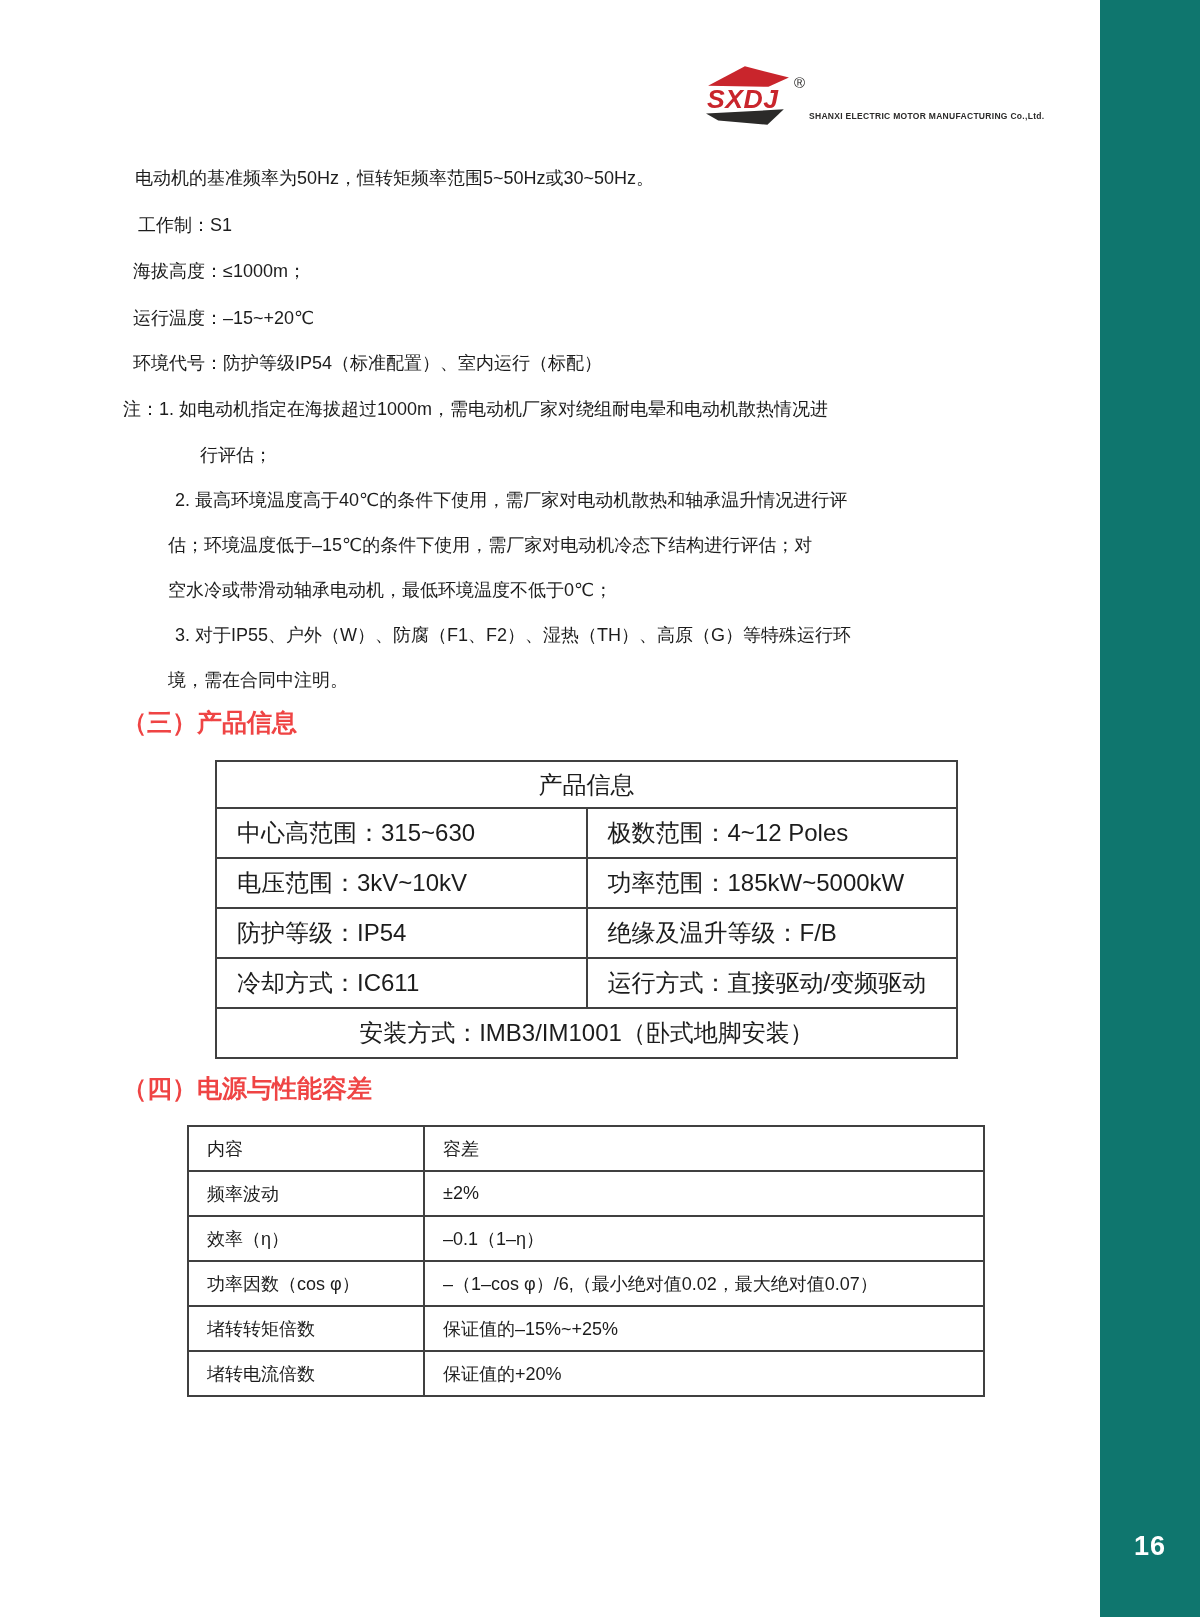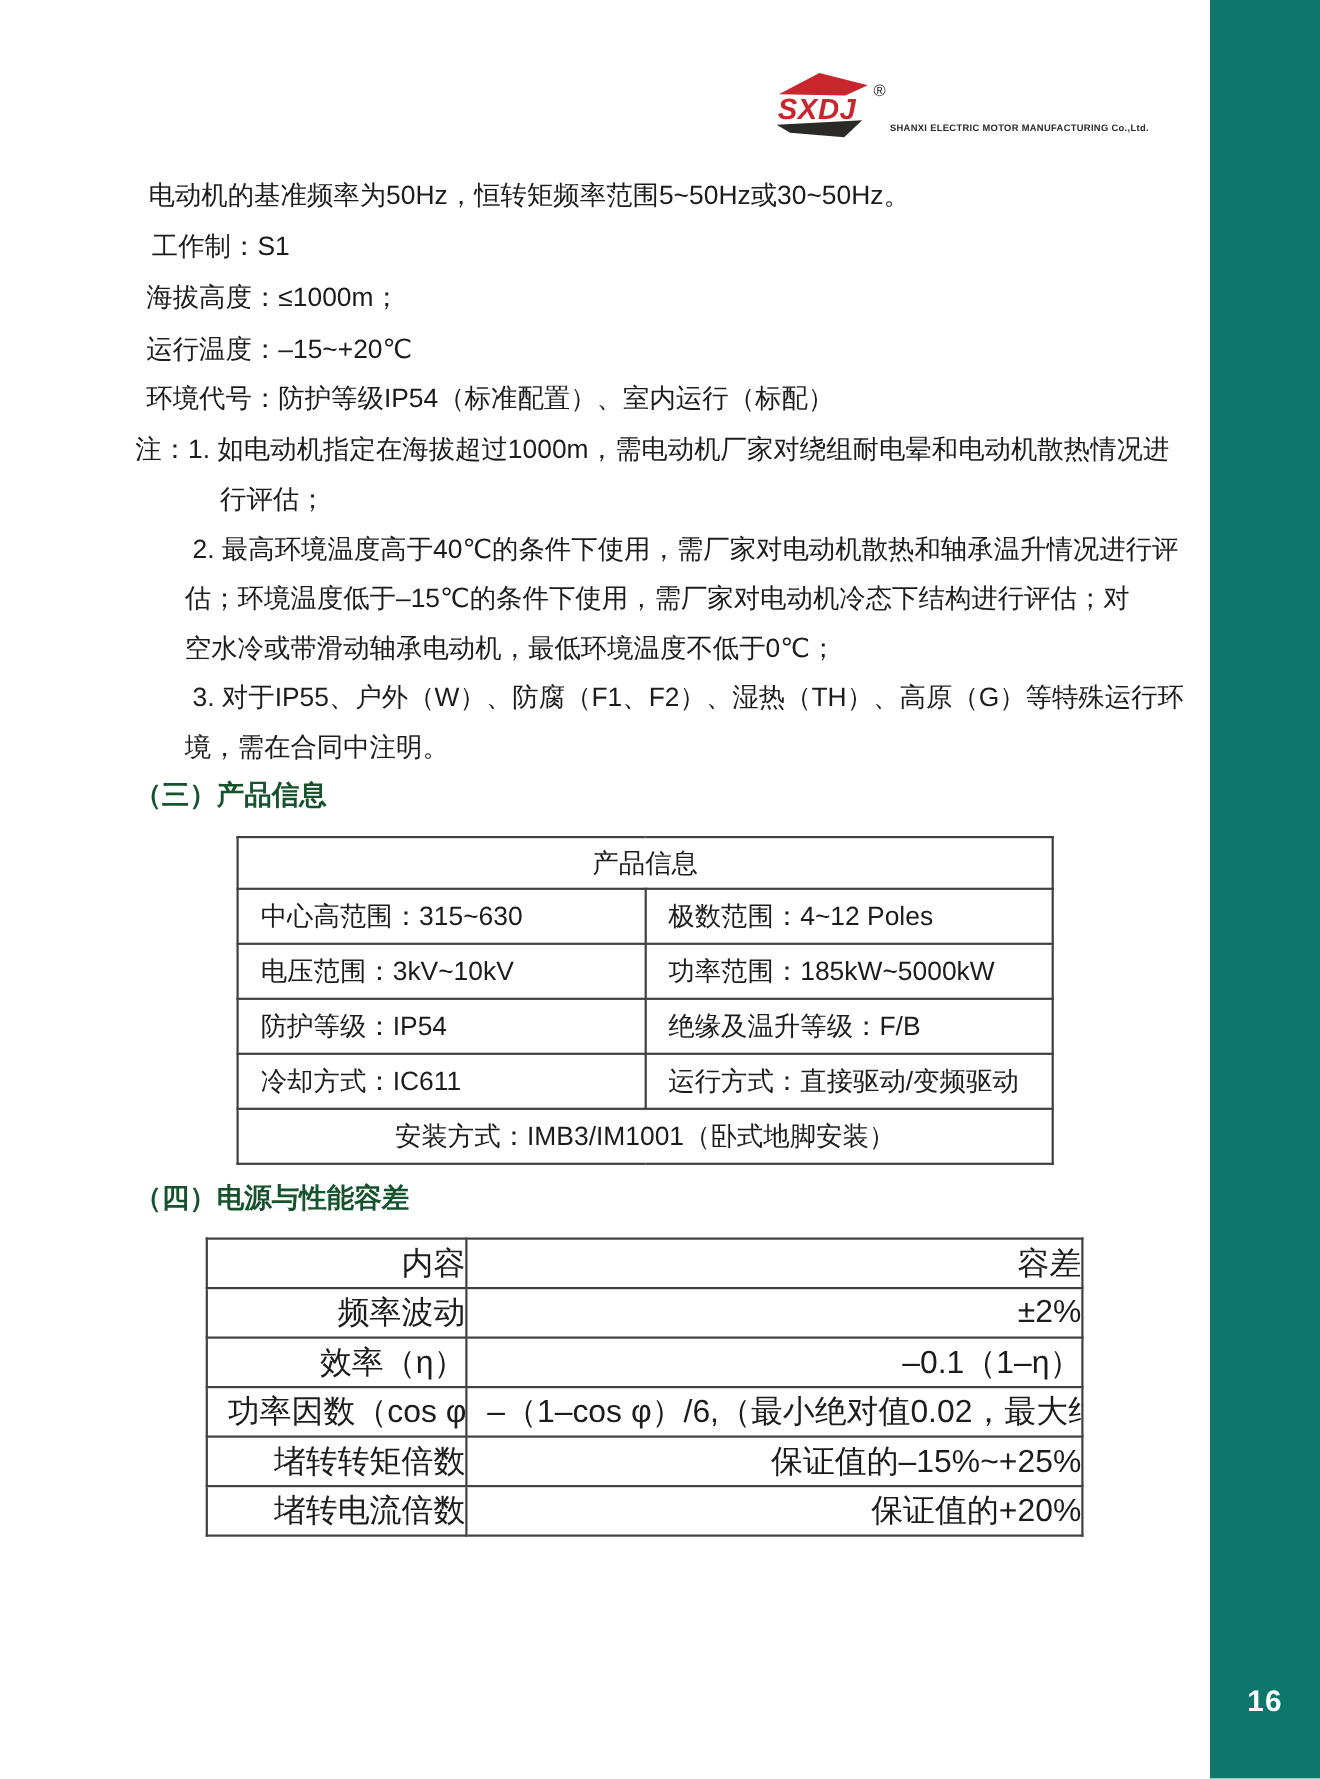--- a/index.html
+++ b/index.html
@@ -19,39 +19,39 @@
   .reg{position:absolute;left:88px;top:10px;font-size:15px;color:#2b2a29;}
   .company-cn{
     position:absolute;left:102px;top:14px;font-size:25px;letter-spacing:-1px;
     color:#2b2a29;white-space:nowrap;font-weight:500;
   }
   .company-en{
     position:absolute;left:103px;top:47px;font-size:8.5px;font-weight:bold;
     letter-spacing:0.3px;color:#2b2a29;white-space:nowrap;
   }
   
-  .bline{position:absolute;font-size:24px;line-height:30px;white-space:nowrap;color:#1c1c1c;}
+  .bline{position:absolute;font-size:18px;line-height:30px;white-space:nowrap;color:#1c1c1c;}
   .sec{
     position:absolute;left:122px;margin:0;font-size:25px;font-weight:bold;
-    color:#14532d;white-space:nowrap;
+    color:#ef4444;white-space:nowrap;
   }
   
   table{border-collapse:collapse;position:absolute;table-layout:fixed;background:#fff;}
   td{
     border:2px solid #404040;font-size:24px;color:#1c1c1c;
     padding:0 0 0 20px;vertical-align:middle;overflow:hidden;white-space:nowrap;
   }
   .t1{left:215px;top:760px;width:743px;}
   .t1 .col-a{width:51%;}
   .t1 .title-cell{height:45px;text-align:center;padding:0;}
   .t1 td{height:48px;}
   .t1 .merged-cell{text-align:center;padding:0;}
   .t2{left:187px;top:1125px;width:798px;}
   .t2 .col-1{width:216px;}
-  .t2 td{height:43px;font-size:29px;padding-left:18px;text-align:right;}
+  .t2 td{height:43px;font-size:18px;padding-left:18px;}
 </style>
 </head>
 <body>
 
 <div class="page">
 
   <div class="sidebar">
     <div class="page-number">16</div>
   </div>
 

